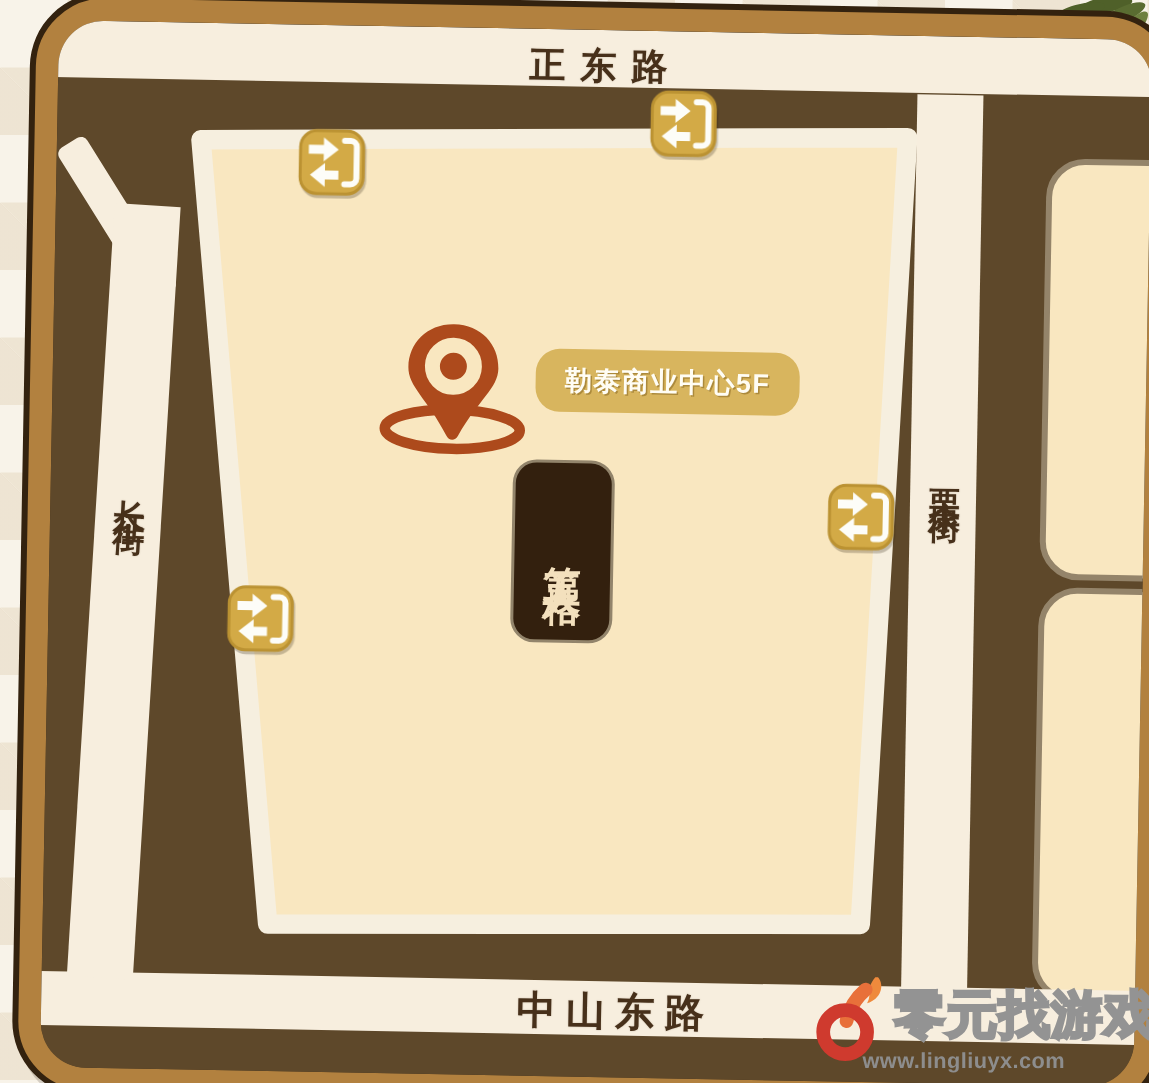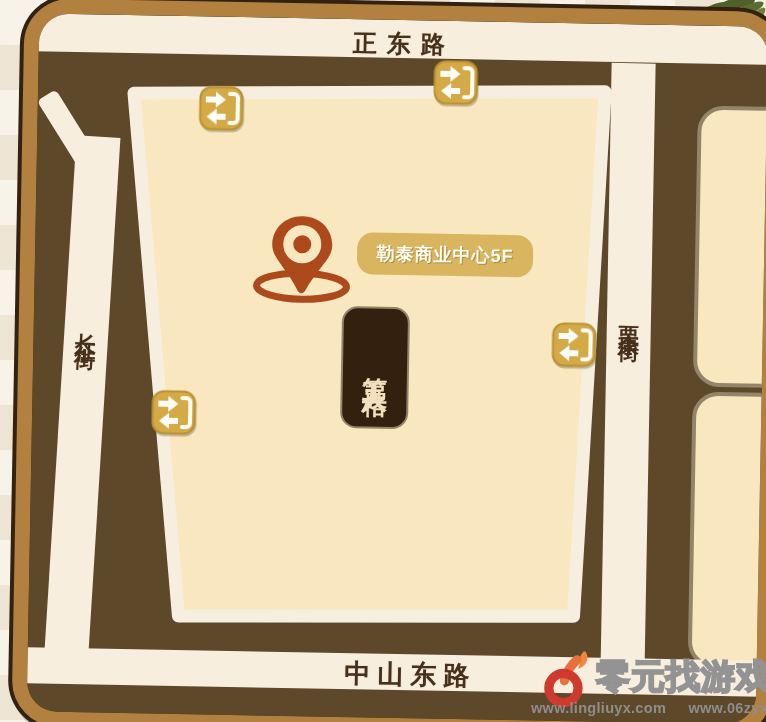--- a/index.html
+++ b/index.html
@@ -68,21 +68,21 @@
   .wm-logo{position:absolute;left:536px;top:648px;width:64px;height:60px;z-index:30;}
   .wm-brand{
     position:absolute;left:596px;top:654px;z-index:30;white-space:nowrap;
     font-size:34px;font-weight:bold;color:#fbfbfb;letter-spacing:1px;
     -webkit-text-stroke:2.2px #939393;text-shadow:0 0 1px #9a9a9a;
   }
   .wm-urls{
     position:absolute;left:531px;top:700px;z-index:30;white-space:nowrap;
     font-size:14.5px;font-weight:bold;color:#8d8d8d;letter-spacing:.3px;
   }
-  .wm-urls span{margin-right:18px;}
+  .wm-urls span{margin-right:18px;margin-left:44px;}
   .wm-urls span:last-child{margin-right:0;}
 </style>
 </head>
 <body>
 
 <svg class="palms" viewBox="0 0 140 100">
   <g fill="#4f6029">
     <ellipse cx="112" cy="3" rx="17" ry="5" transform="rotate(-8 112 3)"></ellipse>
     <ellipse cx="95" cy="7" rx="16" ry="4.5" transform="rotate(-12 95 7)"></ellipse>
     <ellipse cx="78" cy="12" rx="15" ry="4" transform="rotate(-16 78 12)"></ellipse>

